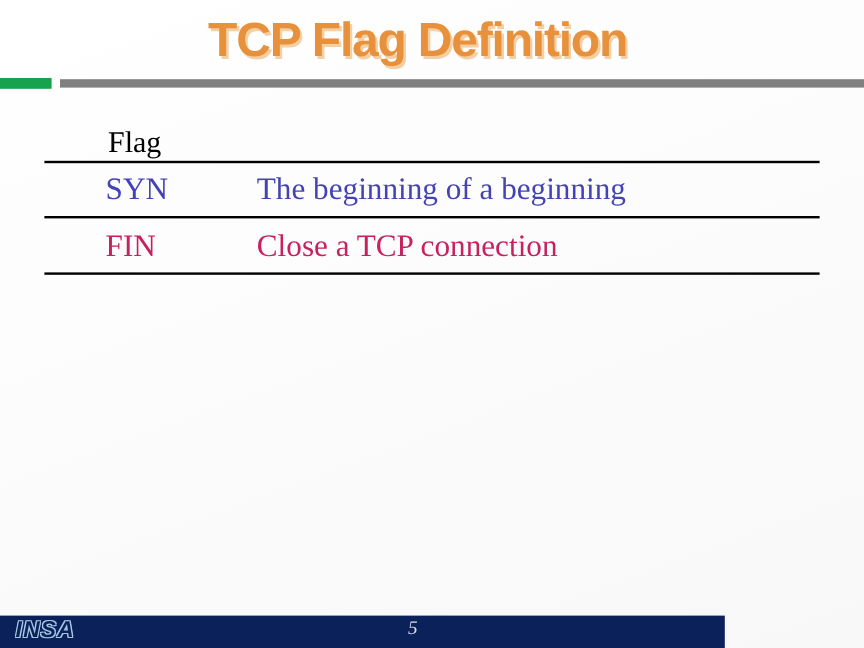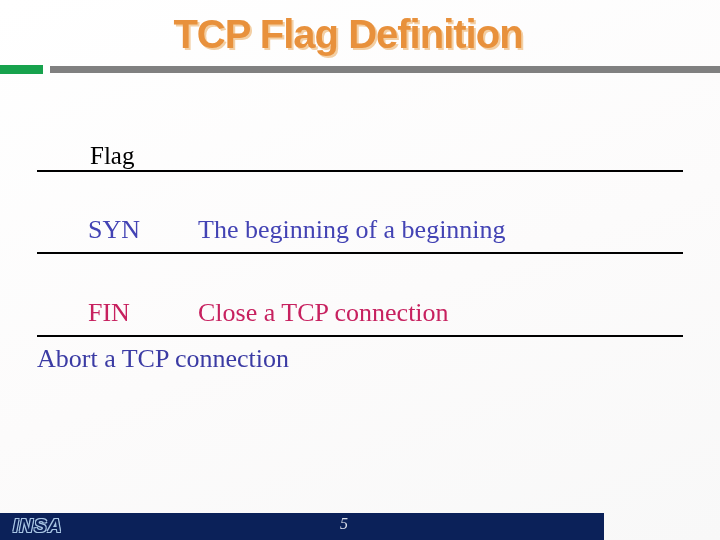--- a/index.html
+++ b/index.html
@@ -54,22 +54,23 @@
     padding-left: 53px;
     font-size: 25px;
     line-height: 29px;
     color: #000000;
   }
   .t-row {
     display: flex;
     align-items: center;
     font-size: 26px;
     line-height: 34px;
+    gap: 16px;
   }
-  .bordered { border-bottom: 2px solid #000000; margin-top: 36px; }
+  .bordered { border-bottom: 2px solid #000000; }
   .row-syn { height: 44px; }
   .row-ack { height: 72px; }
   .row-fin { height: 45px; }
   .row-rst { height: 44px; }
   .flag-cell {
     width: 110px;
     padding-left: 51px;
     flex: 0 0 auto;
     align-self: center;
   }
@@ -125,21 +126,20 @@
       <div class="def-cell" style="color: rgb(67, 67, 180);">The beginning of a beginning</div>
     </div>
 
 
     <div class="t-row row-fin bordered">
       <div class="flag-cell" style="color: rgb(199, 33, 95);">FIN</div>
       <div class="def-cell" style="color: rgb(199, 33, 95);">Close a TCP connection</div>
     </div>
 
     <div class="t-row row-rst">
-      <div class="def-cell" style="color: rgb(59, 59, 164);">Abort a TCP connection</div>
     </div>
 
   </div>
 
   <div class="footer-bar">
     <div class="insa-logo">INSA</div>
     <div class="page-number">5</div>
   </div>
 
 </div>

